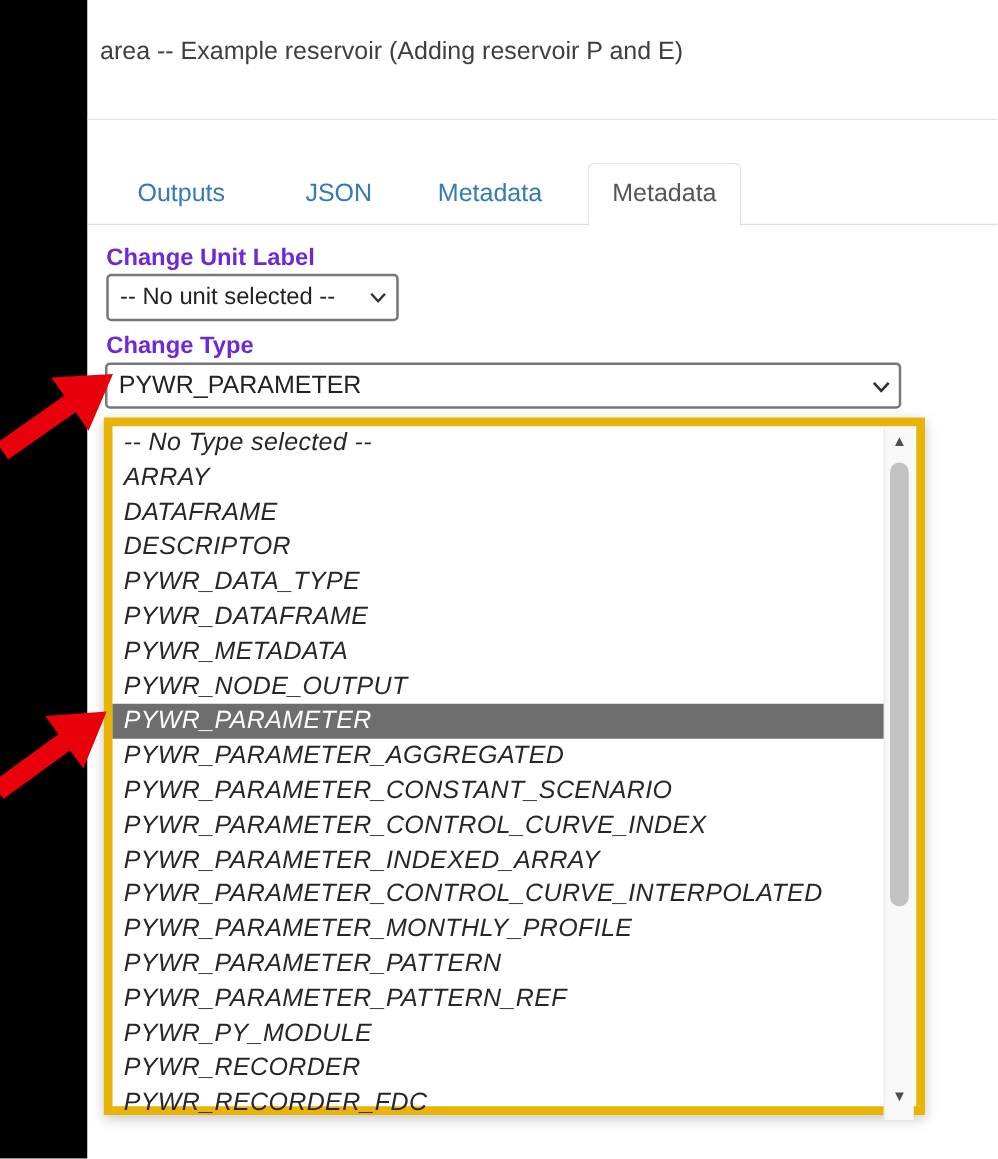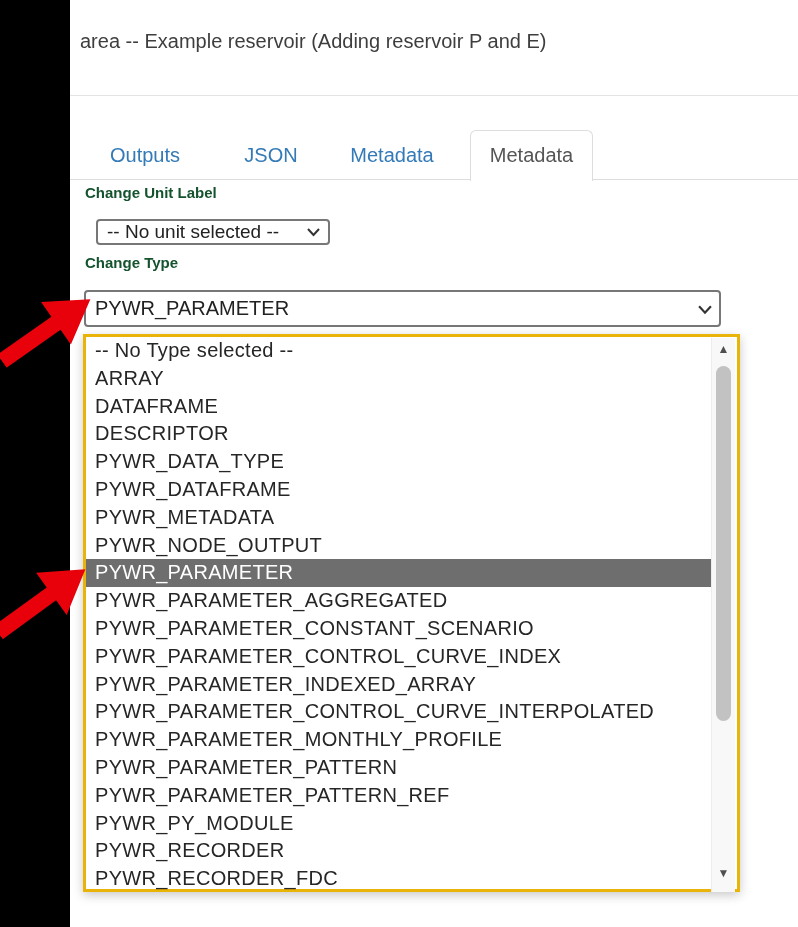--- a/index.html
+++ b/index.html
@@ -14,34 +14,34 @@
   .nav{position:absolute;left:0;top:130px;width:772px;height:50px;border-bottom:1px solid #ddd;box-sizing:border-box;}
   .tab-link{position:absolute;top:0;height:50px;line-height:50px;text-align:center;
             font-size:20px;color:#337ab7;cursor:pointer;}
   .tab-outputs{left:15px;width:120px;}
   .tab-json{left:151px;width:100px;}
   .tab-metadata{left:262px;width:120px;}
   .tab-active{position:absolute;left:400px;top:0;width:123px;height:51px;line-height:49px;text-align:center;
               font-size:20px;color:#555;background:#fff;border:1px solid #ddd;border-bottom:none;
               border-radius:6px 6px 0 0;box-sizing:border-box;z-index:2;}
 
-  .heading{position:absolute;left:15px;font-size:15px;font-weight:bold;color:#14532d;white-space:nowrap;}
+  .heading{position:absolute;left:15px;font-size:19px;font-weight:bold;color:#6d28d9;white-space:nowrap;margin-top:12px;}
   .h-unit{top:184px;}
   .h-type{top:254px;}
 
   .sel{position:absolute;background:#fff;border:2px solid #777;border-radius:4px;box-sizing:border-box;
        font-size:19px;color:#222;display:flex;align-items:center;cursor:pointer;}
-  .sel-unit{left:15px;top:219px;width:234px;height:26px;padding:0 26px 0 9px;margin-left:11px;}
+  .sel-unit{left:15px;top:219px;width:234px;height:38px;padding:0 26px 0 9px;}
   .sel-type{left:14px;top:290px;width:637px;height:37px;padding:0 30px 0 9px;font-size:20px;}
   .sel .val{white-space:nowrap;overflow:hidden;}
   .chev{position:absolute;right:8px;top:50%;margin-top:-4px;width:13px;height:9px;}
   .chev svg{display:block;}
 
   .popup{position:absolute;left:13px;top:334px;width:657px;height:558px;background:#fff;
-         border:3px solid #eab308;box-sizing:border-box;box-shadow:0 3px 10px rgba(0,0,0,0.22);z-index:1;}
+         border:7px solid #eab308;box-sizing:border-box;box-shadow:0 3px 10px rgba(0,0,0,0.22);z-index:1;font-style:italic;}
   .opt{height:27.8px;line-height:27.8px;padding-left:9px;width:calc(100% - 33px);
        font-size:20px;letter-spacing:0.3px;color:#262626;white-space:nowrap;overflow:visible;cursor:default;}
   .opt.selected{background:#6e6e6e;color:#fff;}
 
   .sbar{position:absolute;top:1px;right:2px;width:24px;height:554px;background:#f8f8f8;
         border-left:1px solid #ececec;box-sizing:border-box;}
   .sb-up,.sb-down{position:absolute;left:0;width:100%;text-align:center;font-size:12px;color:#4f4f4f;cursor:pointer;}
   .sb-up{top:4px;}
   .sb-down{bottom:12px;}
   .sb-thumb{position:absolute;left:4px;top:28px;width:15px;height:355px;background:#c2c2c2;border-radius:8px;cursor:pointer;}

